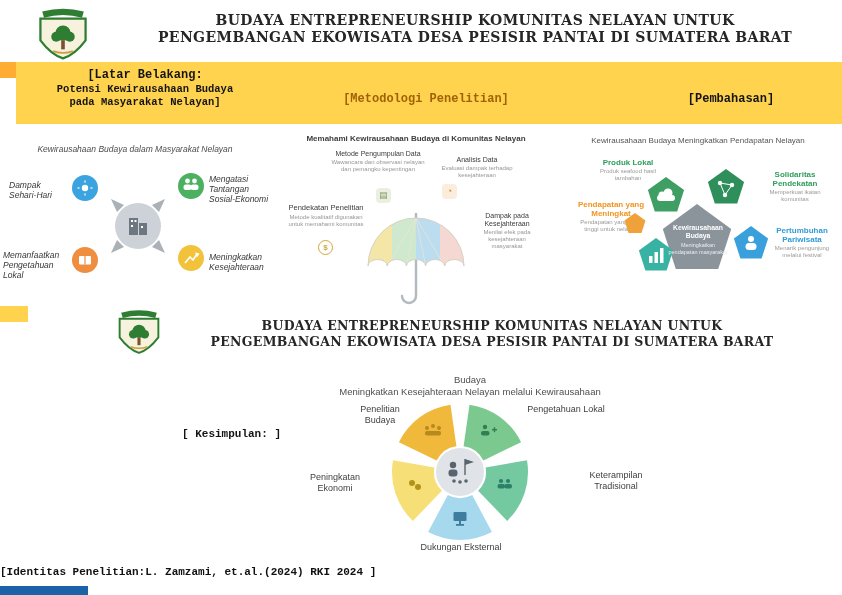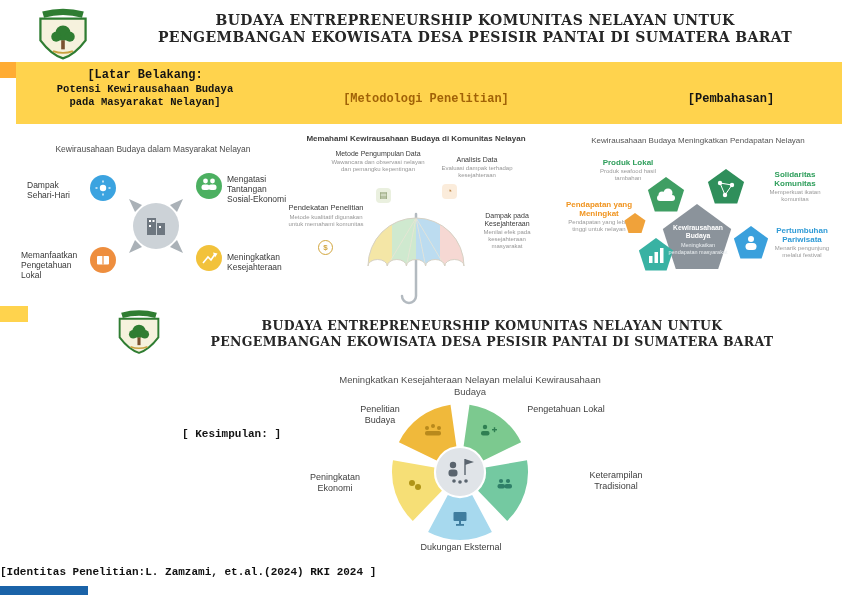--- a/index.html
+++ b/index.html
@@ -21,21 +21,21 @@
   .corner-strip{position:absolute;left:0;top:586px;width:88px;height:9px;background:#1a63a8;}
 
   .latar{position:absolute;left:26px;top:68px;width:238px;text-align:center;color:#141414;}
   .latar-l1{font:700 12px/15px "Liberation Mono",monospace;}
   .latar-l2{font:700 10.5px/13px "Liberation Mono",monospace;}
   .metod{position:absolute;left:296px;top:92px;width:260px;text-align:center;font:700 12px "Liberation Mono",monospace;color:#a16207;}
   .pembah{position:absolute;left:636px;top:92px;width:190px;text-align:center;font:700 12px "Liberation Mono",monospace;color:#141414;}
 
   
   .panel{position:absolute;}
-  .p-left{left:19px;top:126px;width:268px;height:184px;}
+  .p-left{left:1px;top:126px;width:268px;height:184px;font-style:italic;}
   .p-center{left:288px;top:126px;width:256px;height:184px;}
   .p-right{left:558px;top:126px;width:280px;height:184px;}
   .p-title{position:absolute;left:0;right:0;text-align:center;}
   .p-left .p-title{top:18px;font-size:8.5px;color:#4c4c4c;}
   .p-center .p-title{top:8px;font-size:8px;font-weight:700;color:#3d3d3d;}
   .p-right .p-title{top:10px;font-size:8px;color:#555;}
   .pl-svg,.cluster,.umb,.flower{position:absolute;}
   .pl-svg{left:0;top:0;width:268px;height:184px;}
 
   .lbl{position:absolute;font-size:8.5px;line-height:1.2;color:#383838;}
@@ -56,21 +56,21 @@
   .chip-1{left:88px;top:62px;background:#eaf0df;color:#88996b;}
   .chip-2{left:154px;top:58px;background:#fbecdb;color:#c08a4e;}
   .coin{position:absolute;left:30px;top:114px;width:13px;height:13px;border:1.5px solid #d2a63e;border-radius:50%;color:#d2a63e;font-size:8px;line-height:13px;text-align:center;font-weight:700;}
   .umb{left:55px;top:84px;width:146px;height:96px;}
 
   .rlab{position:absolute;text-align:center;}
   .rlab .rl{font-size:8px;font-weight:700;line-height:1.15;}
   .rlab .rd{font-size:6px;color:#9a9a9a;margin-top:1px;line-height:1.15;}
   .r-produk{left:28px;top:32px;width:84px;}   .r-produk .rl{color:#2e9e5b;}
   .r-solid{left:198px;top:44px;width:78px;}   .r-solid .rl{color:#2e9e5b;}
-  .r-pendapatan{left:4px;top:74px;width:74px;}.r-pendapatan .rl{color:#f0941f;}
+  .r-pendapatan{left:16px;top:74px;width:74px;}.r-pendapatan .rl{color:#f0941f;}
   .r-pariwisata{left:210px;top:100px;width:68px;}.r-pariwisata .rl{color:#2f9bd6;}
   .cluster{left:64px;top:36px;width:150px;height:145px;}
   .c-center-text{position:absolute;left:109px;top:98px;width:62px;text-align:center;color:#fff;}
   .c-center-text .cl{font-size:6.8px;font-weight:700;line-height:1.2;}
   .c-center-text .cd{font-size:5.5px;color:#e9edf0;margin-top:2px;line-height:1.2;}
 
   
   .kesimpulan{position:absolute;left:146px;top:428px;width:140px;font:700 11px "Liberation Mono",monospace;color:#141414;margin-left:36px;}
   .f-title{position:absolute;left:240px;top:374px;width:460px;text-align:center;color:#4f4f4f;font-size:9.5px;line-height:12px;}
   .flower{left:372px;top:398px;width:176px;height:148px;}
@@ -209,21 +209,21 @@
   </div>
 
   <div class="panel p-right">
     <div class="p-title">Kewirausahaan Budaya Meningkatkan Pendapatan Nelayan</div>
 
     <div class="rlab r-produk">
       <div class="rl">Produk Lokal</div>
       <div class="rd">Produk seafood hasil tambahan</div>
     </div>
     <div class="rlab r-solid">
-      <div class="rl">Solidaritas Komunitas</div>
+      <div class="rl">Solidaritas Pendekatan</div>
       <div class="rd">Memperkuat ikatan komunitas</div>
     </div>
     <div class="rlab r-pendapatan">
       <div class="rl">Pendapatan yang Meningkat</div>
       <div class="rd">Pendapatan yang lebih tinggi untuk nelayan</div>
     </div>
     <div class="rlab r-pariwisata">
       <div class="rl">Pertumbuhan Pariwisata</div>
       <div class="rd">Menarik pengunjung melalui festival</div>
     </div>
@@ -279,22 +279,22 @@
     <path d="M24,50 Q35,54 46,50" stroke="#c9a13f" stroke-width="2" fill="none"></path>
   </svg>
   <div class="title-2">
     <div class="t-line">BUDAYA ENTREPRENEURSHIP KOMUNITAS NELAYAN UNTUK</div>
     <div class="t-line">PENGEMBANGAN EKOWISATA DESA PESISIR PANTAI DI SUMATERA BARAT</div>
   </div>
 
   <div class="kesimpulan">[ Kesimpulan: ]</div>
 
   <div class="f-title">
+    <div>Budaya</div>
     <div>Meningkatkan Kesejahteraan Nelayan melalui Kewirausahaan</div>
-    <div>Budaya</div>
   </div>
 
   <svg class="flower" viewBox="-88 -74 176 148">
     <path d="M-9.5,-67.3 A68,68 0 0 0 -61.1,-29.8 L-23.4,-11.4 A26,26 0 0 1 -3.6,-25.8 Z" fill="#f0b93b"></path>
     <path d="M61.1,-29.8 A68,68 0 0 0 9.5,-67.3 L3.6,-25.8 A26,26 0 0 1 23.4,-11.4 Z" fill="#7cc98f"></path>
     <path d="M47.2,48.9 A68,68 0 0 0 67.0,-11.8 L25.6,-4.5 A26,26 0 0 1 18.1,18.7 Z" fill="#74c9a1"></path>
     <path d="M-31.9,60.0 A68,68 0 0 0 31.9,60.0 L12.2,23.0 A26,26 0 0 1 -12.2,23.0 Z" fill="#a7d9ee"></path>
     <path d="M-67.0,-11.8 A68,68 0 0 0 -47.2,48.9 L-18.1,18.7 A26,26 0 0 1 -25.6,-4.5 Z" fill="#f6df76"></path>
 
     <g>

